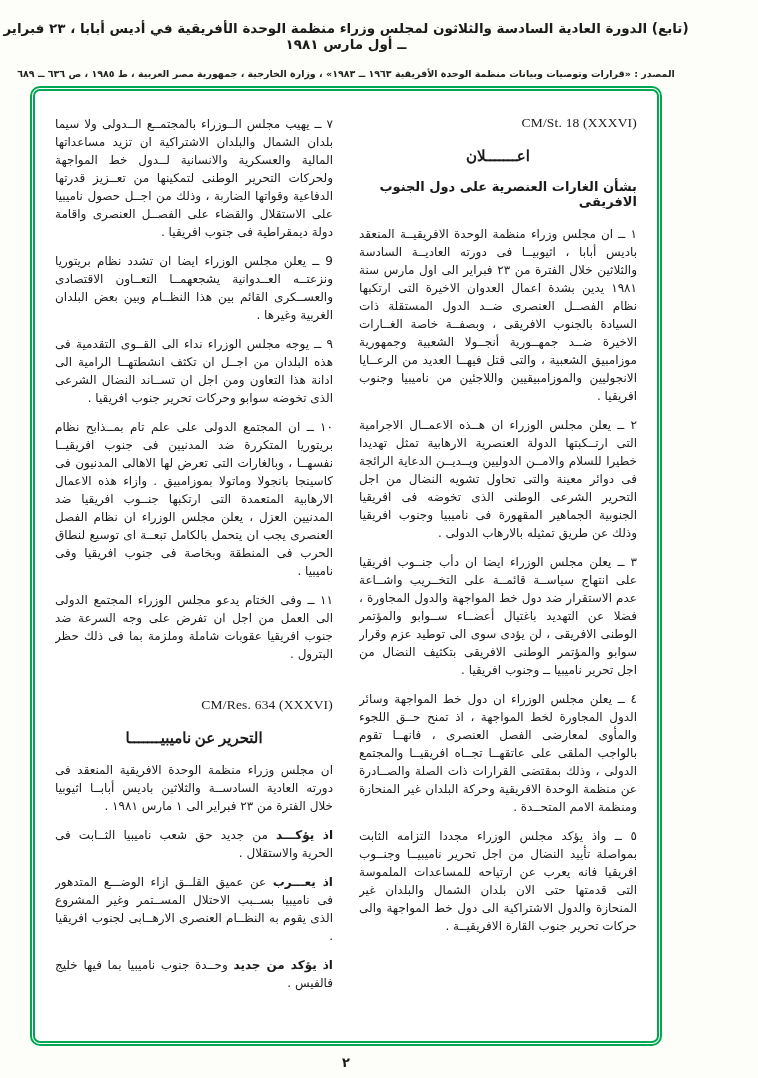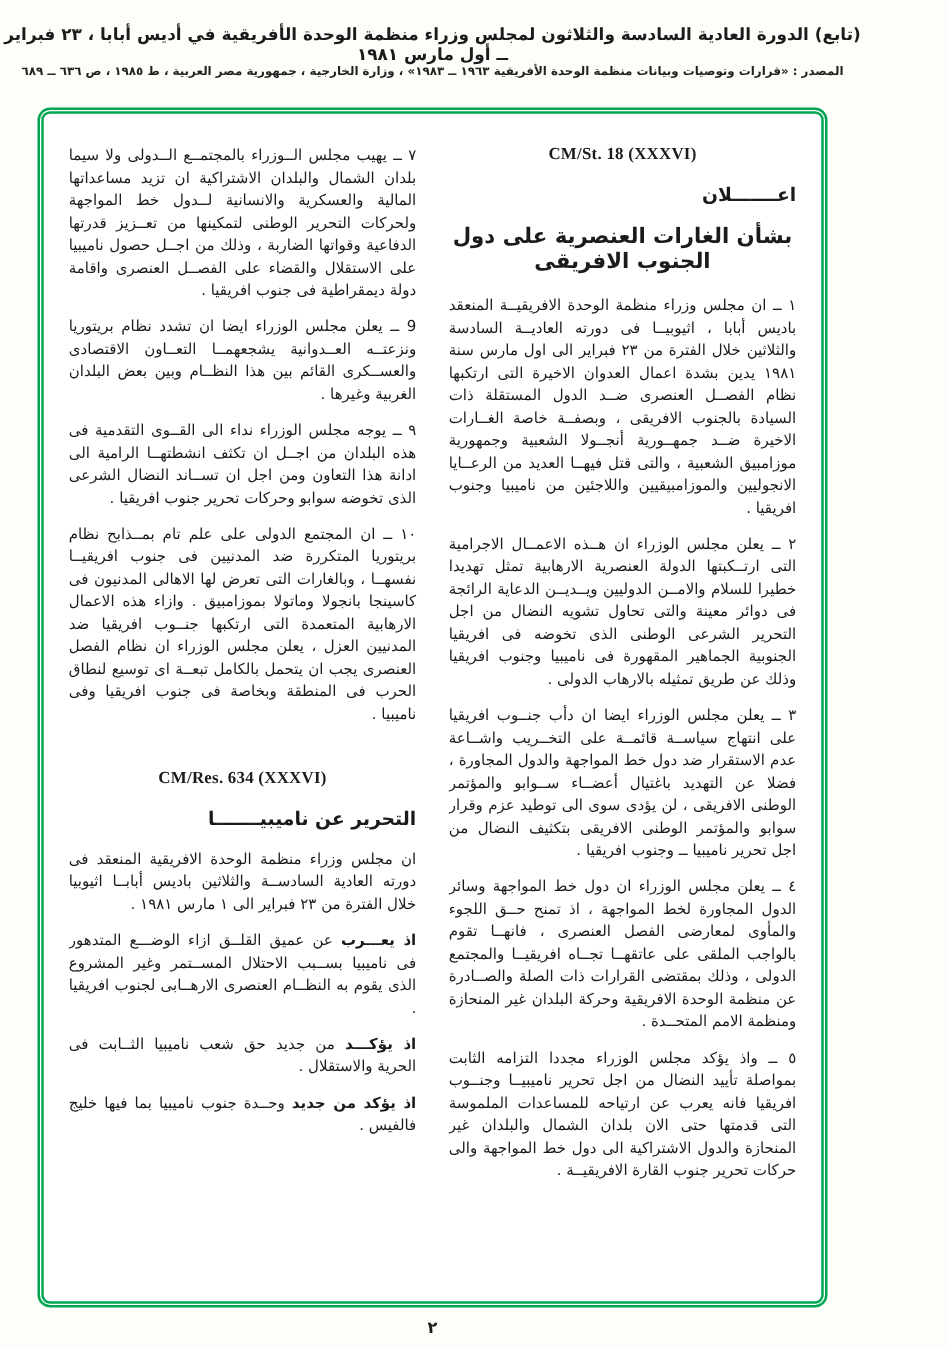--- a/index.html
+++ b/index.html
@@ -10,45 +10,45 @@
   html,body{margin:0;padding:0;}
   body{
     width:758px;height:1078px;
     background:var(--paper);
     color:var(--ink);
     font-family:"DejaVu Sans", sans-serif;
   }
   .page{position:relative;width:692px;height:1078px;overflow:hidden;}
   .doc-header{direction:rtl;text-align:center;padding-top:20px;}
   .doc-header .h1{font-size:13.5px;font-weight:bold;letter-spacing:.2px;}
-  .doc-header .h2{font-size:9.5px;margin-top:0;font-weight:bold;color:#222;}
+  .doc-header .h2{font-size:9.5px;margin-top:16px;font-weight:bold;color:#222;}
   .border-box{
     position:absolute;left:30px;right:30px;top:86px;bottom:32px;
     border:5px double var(--border-green);
     border-radius:10px;
     padding:24px 20px 18px 20px;
     box-sizing:border-box;
     background:#fff;
   }
   .columns{display:flex;direction:rtl;gap:26px;height:100%;overflow:hidden;}
   .col{flex:1;min-width:0;direction:rtl;overflow:hidden;}
   .doc-id{
-    direction:ltr;text-align:center;
+    direction:ltr;text-align:right;
     font-family:"Liberation Serif", serif;
     font-size:13.5px;letter-spacing:.2px;
     margin:0 0 16px 0;
-    font-weight:bold;
   }
   .doc-id.second{margin-top:34px;}
   .title{
-    font-size:15px;font-weight:bold;
+    text-align:center;font-size:15px;font-weight:bold;
     margin:4px 0 14px 0;
+    font-family:Liberation Serif, serif;
   }
   .subtitle{
-    font-size:17px;font-weight:bold;text-align:center;
+    font-size:13px;font-weight:bold;text-align:right;
     margin:0 0 16px 0;
   }
   .para{
     font-size:12px;line-height:1.5;
     text-align:justify;text-justify:inter-word;
     margin:0 0 11px 0;
   }
   .lead{font-weight:bold;}
   .page-number{
     position:absolute;bottom:8px;left:0;right:0;
@@ -77,30 +77,31 @@
         <p class="para">٣ ــ يعلن مجلس الوزراء ايضا ان دأب جنــوب افريقيا على انتهاج سياســة قائمــة على التخــريب واشــاعة عدم الاستقرار ضد دول خط المواجهة والدول المجاورة ، فضلا عن التهديد باغتيال أعضــاء ســوابو والمؤتمر الوطنى الافريقى ، لن يؤدى سوى الى توطيد عزم وقرار سوابو والمؤتمر الوطنى الافريقى بتكثيف النضال من اجل تحرير ناميبيا ــ وجنوب افريقيا .</p>
         <p class="para">٤ ــ يعلن مجلس الوزراء ان دول خط المواجهة وسائر الدول المجاورة لخط المواجهة ، اذ تمنح حــق اللجوء والمأوى لمعارضى الفصل العنصرى ، فانهــا تقوم بالواجب الملقى على عاتقهــا تجــاه افريقيــا والمجتمع الدولى ، وذلك بمقتضى القرارات ذات الصلة والصــادرة عن منظمة الوحدة الافريقية وحركة البلدان غير المنحازة ومنظمة الامم المتحــدة .</p>
         <p class="para">٥ ــ واذ يؤكد مجلس الوزراء مجددا التزامه الثابت بمواصلة تأييد النضال من اجل تحرير ناميبيــا وجنــوب افريقيا فانه يعرب عن ارتياحه للمساعدات الملموسة التى قدمتها حتى الان بلدان الشمال والبلدان غير المنحازة والدول الاشتراكية الى دول خط المواجهة والى حركات تحرير جنوب القارة الافريقيــة .</p>
       </div>
 
       <div class="col">
         <p class="para">٧ ــ يهيب مجلس الــوزراء بالمجتمــع الــدولى ولا سيما بلدان الشمال والبلدان الاشتراكية ان تزيد مساعداتها المالية والعسكرية والانسانية لــدول خط المواجهة ولحركات التحرير الوطنى لتمكينها من تعــزيز قدرتها الدفاعية وقواتها الضاربة ، وذلك من اجــل حصول ناميبيا على الاستقلال والقضاء على الفصــل العنصرى واقامة دولة ديمقراطية فى جنوب افريقيا .</p>
         <p class="para">9 ــ يعلن مجلس الوزراء ايضا ان تشدد نظام بريتوريا ونزعتــه العــدوانية يشجعهمــا التعــاون الاقتصادى والعســكرى القائم بين هذا النظــام وبين بعض البلدان الغربية وغيرها .</p>
         <p class="para">٩ ــ يوجه مجلس الوزراء نداء الى القــوى التقدمية فى هذه البلدان من اجــل ان تكثف انشطتهــا الرامية الى ادانة هذا التعاون ومن اجل ان تســاند النضال الشرعى الذى تخوضه سوابو وحركات تحرير جنوب افريقيا .</p>
         <p class="para">١٠ ــ ان المجتمع الدولى على علم تام بمــذابح نظام بريتوريا المتكررة ضد المدنيين فى جنوب افريقيــا نفسهــا ، وبالغارات التى تعرض لها الاهالى المدنيون فى كاسينجا بانجولا وماتولا بموزامبيق . وازاء هذه الاعمال الارهابية المتعمدة التى ارتكبها جنــوب افريقيا ضد المدنيين العزل ، يعلن مجلس الوزراء ان نظام الفصل العنصرى يجب ان يتحمل بالكامل تبعــة اى توسيع لنطاق الحرب فى المنطقة وبخاصة فى جنوب افريقيا وفى ناميبيا .</p>
+        <p class="para">١١ ــ وفى الختام يدعو مجلس الوزراء المجتمع الدولى الى العمل من اجل ان تفرض على وجه السرعة ضد جنوب افريقيا عقوبات شاملة وملزمة بما فى ذلك حظر البترول .</p>
 
         <div class="doc-id second">CM/Res. 634 (XXXVI)</div>
         <h2 class="title">التحرير عن ناميبيـــــــا</h2>
         <p class="para">ان مجلس وزراء منظمة الوحدة الافريقية المنعقد فى دورته العادية السادســة والثلاثين باديس أبابــا اثيوبيا خلال الفترة من ٢٣ فبراير الى ١ مارس ١٩٨١ .</p>
 
+        <p class="para"><span class="lead">اذ يؤكـــد</span>
+          <span>من جديد حق شعب ناميبيا الثــابت فى الحرية والاستقلال .</span></p>
+
         <p class="para"><span class="lead">اذ يعـــرب</span>
           <span>عن عميق القلــق ازاء الوضـــع المتدهور فى ناميبيا بســبب الاحتلال المســتمر وغير المشروع الذى يقوم به النظــام العنصرى الارهــابى لجنوب افريقيا .</span></p>
-
-        <p class="para"><span class="lead">اذ يؤكـــد</span>
-          <span>من جديد حق شعب ناميبيا الثــابت فى الحرية والاستقلال .</span></p>
 
         <p class="para"><span class="lead">اذ يؤكد من جديد</span>
           <span>وحــدة جنوب ناميبيا بما فيها خليج فالفيس .</span></p>
       </div>
 
     </div>
   </div>
 
   <div class="page-number">٢</div>
 

